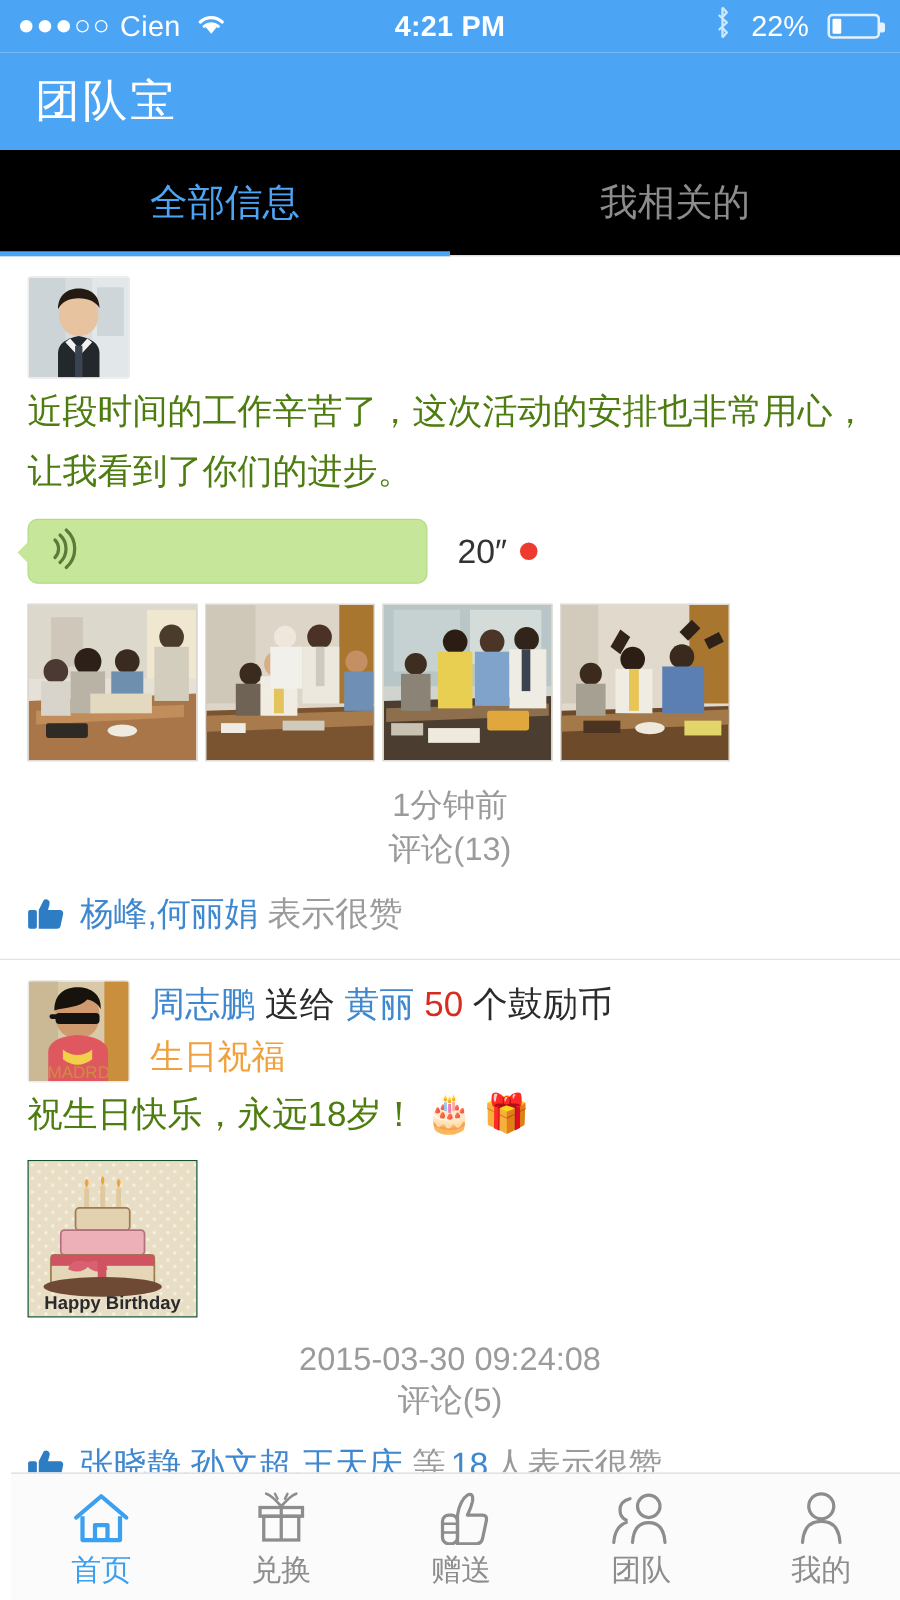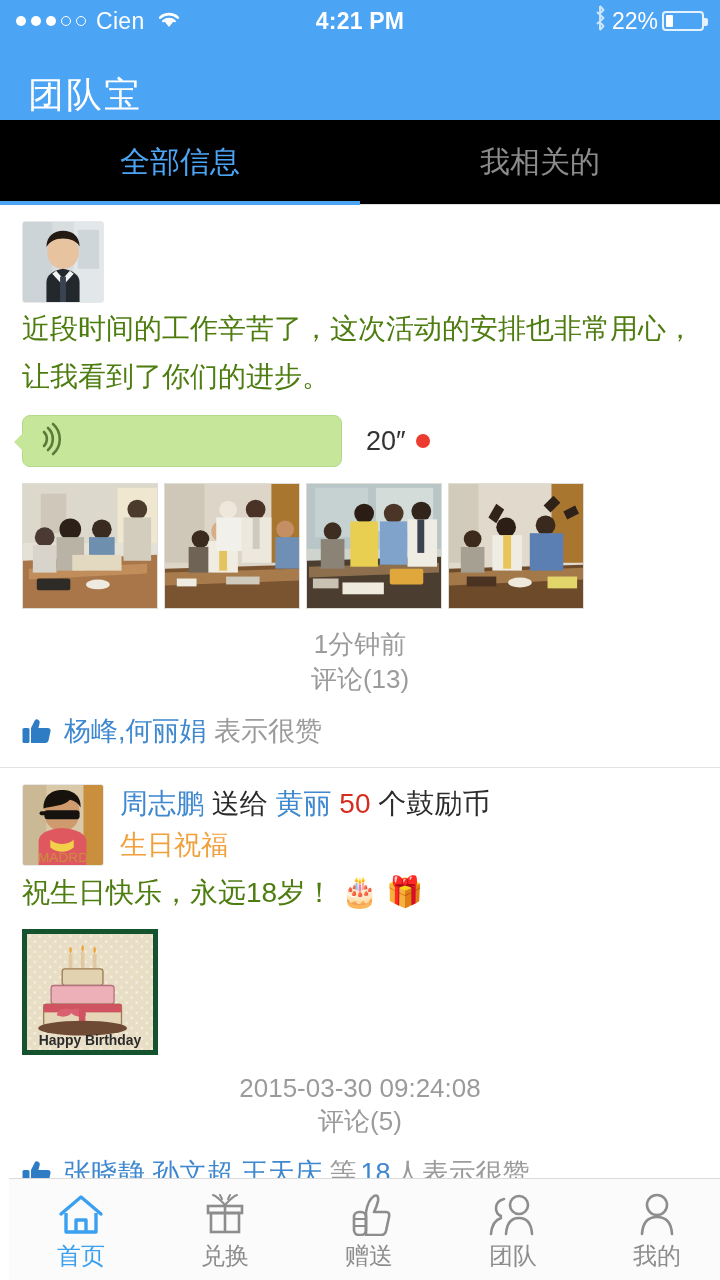--- a/index.html
+++ b/index.html
@@ -21,32 +21,32 @@
   .dot { width:10px; height:10px; border-radius:50%; background:#ffffff; }
   .dot.hollow { background:transparent; border:1.6px solid #ffffff; width:10px; height:10px; }
   .carrier { font-size:23px; letter-spacing:.3px; margin-left:3px;}
   .wifi { margin-left:4px; }
   .sb-center {
     position:absolute; left:0; right:0; text-align:center;
     font-size:23px; font-weight:bold; letter-spacing:.2px;
     pointer-events:none;
   }
   .sb-right {
-    margin-left:auto; display:flex; align-items:center; gap:4px; z-index:2;
+    margin-left:auto; display:flex; align-items:center; gap:15px; z-index:2;
   }
   .batt-pct { font-size:23px; }
   .battery { width:42px; height:20px; border:2px solid rgba(255,255,255,.85);
     border-radius:4px; position:relative; display:flex; align-items:center; padding:2px; }
   .battery:after { content:""; position:absolute; right:-6px; top:5px; width:4px; height:8px;
     background:rgba(255,255,255,.85); border-radius:0 2px 2px 0; }
   .battery i { display:block; height:100%; background:#ffffff; border-radius:1px; }
 
   
   #nav-bar {
-    height:78px; background:#4ca4f5; display:flex; align-items:flex-end;
+    height:78px; background:#4ca4f5; display:flex; align-items:center;
     padding:0 28px;
   }
   #nav-title { color:#ffffff; font-size:36px; letter-spacing:2px; }
 
   
   #tab-strip {
     height:85px; background:#000000; display:flex;
     border-bottom:1px solid #dcdcdc;
   }
   .tab {
@@ -92,21 +92,21 @@
   }
   .voice-dur { font-size:27px; color:#333333; margin-left:24px; }
   .unread-dot { width:14px; height:14px; border-radius:50%; background:#ee3b2f;
     display:inline-block; margin-left:10px; vertical-align:middle; }
 
   
   .photo-grid { display:flex; gap:6px; margin-top:16px; }
   .photo { width:136px; height:126px; overflow:hidden; border:1px solid #e0ddd6; background:#cfc7b8; }
   .photo svg { display:block; width:100%; height:100%; }
 
-  .single-photo { width:136px; height:126px; overflow:hidden; margin-top:12px; border:5px solid #14532d;}
+  .single-photo { width:136px; height:126px; overflow:hidden; margin-top:12px; border:1px solid #14532d;}
   .single-photo svg { display:block; width:100%; height:100%; }
 
   
   .meta-row {
     display:flex; justify-content:space-between; align-items:center;
     margin-top:18px; font-size:26px; color:#9b9b9b;flex-direction:column;
   }
   .meta-row .comments { color:#9b9b9b; }
   .likes-row {
     display:flex; align-items:center; margin-top:16px; font-size:27px;

